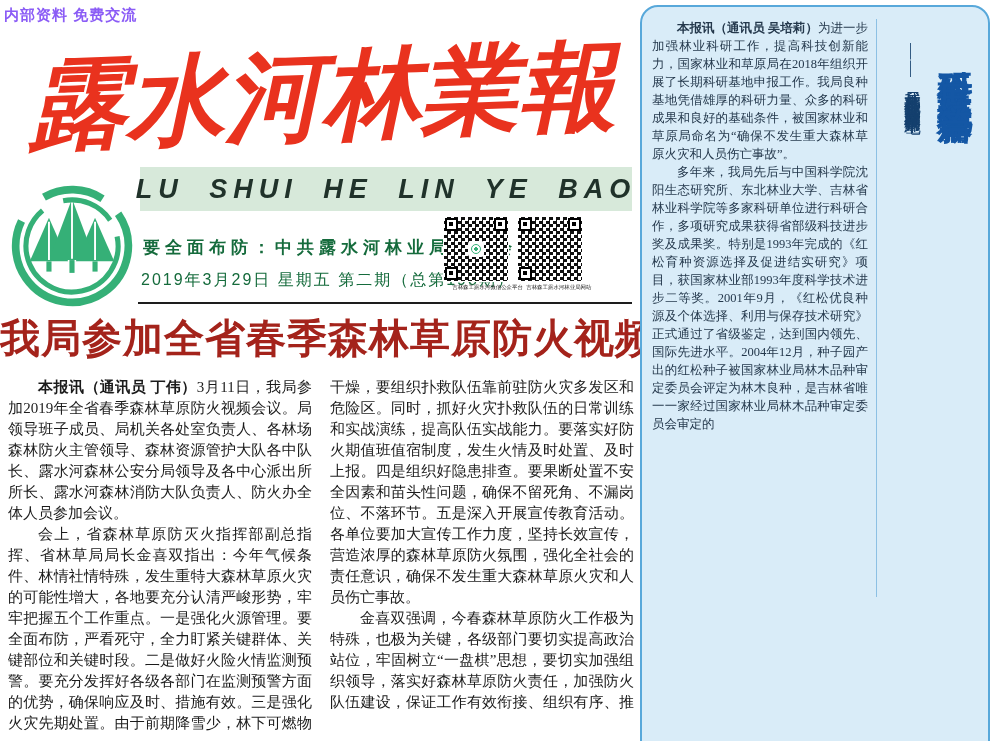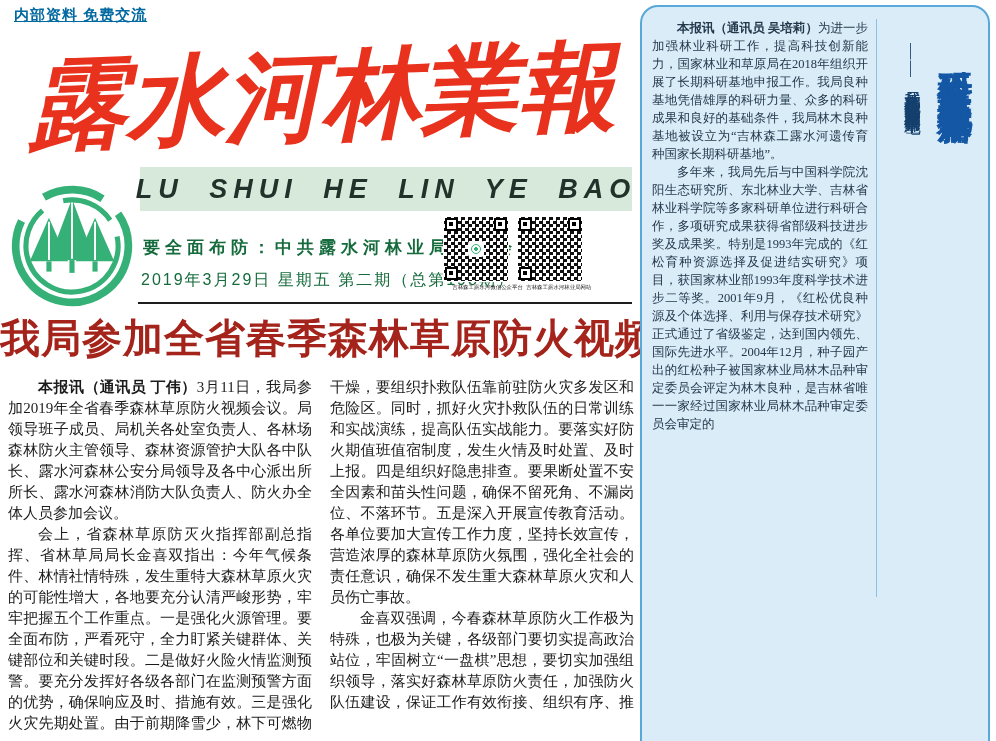--- a/index.html
+++ b/index.html
@@ -1,20 +1,20 @@
 <!DOCTYPE html>
 <html><head>
 <meta charset="utf-8">
 <style>
   html,body{margin:0;padding:0;width:996px;height:741px;overflow:hidden;background:#fff;}
   body{position:relative;font-family:"Liberation Serif","DejaVu Serif",serif;-webkit-font-smoothing:antialiased;}
 
   
-  .top-note{position:absolute;left:14px;top:6px;font-family:"Liberation Sans","DejaVu Sans",sans-serif;
-            font-weight:bold;font-size:15px;color:#0369a1;letter-spacing:1px;text-decoration:underline;}
+  .top-note{position:absolute;left:4px;top:6px;font-family:"Liberation Sans","DejaVu Sans",sans-serif;
+            font-weight:bold;font-size:15px;color:#8b5cf6;letter-spacing:1px;}
 
   
   .masthead-title{position:absolute;left:28px;top:26px;width:604px;height:140px;
                   display:flex;justify-content:space-between;align-items:center;
                   font-size:98px;line-height:1;font-weight:bold;font-style:italic;
                   color:#e9321e;transform:rotate(-2deg);white-space:nowrap;}
 
   
   .logo{position:absolute;left:8px;top:182px;width:128px;height:128px;}
 
@@ -137,16 +137,16 @@
   <p>会上，省森林草原防灭火指挥部副总指挥、省林草局局长金喜双指出：今年气候条件、林情社情特殊，发生重特大森林草原火灾的可能性增大，各地要充分认清严峻形势，牢牢把握五个工作重点。一是强化火源管理。要全面布防，严看死守，全力盯紧关键群体、关键部位和关键时段。二是做好火险火情监测预警。要充分发挥好各级各部门在监测预警方面的优势，确保响应及时、措施有效。三是强化火灾先期处置。由于前期降雪少，林下可燃物干燥，要组织扑救队伍靠前驻防火灾多发区和危险区。同时，抓好火灾扑救队伍的日常训练和实战演练，提高队伍实战能力。要落实好防火期值班值宿制度，发生火情及时处置、及时上报。四是组织好隐患排查。要果断处置不安全因素和苗头性问题，确保不留死角、不漏岗位、不落环节。五是深入开展宣传教育活动。各单位要加大宣传工作力度，坚持长效宣传，营造浓厚的森林草原防火氛围，强化全社会的责任意识，确保不发生重大森林草原火灾和人员伤亡事故。</p>
   <p>金喜双强调，今春森林草原防火工作极为特殊，也极为关键，各级部门要切实提高政治站位，牢固树立“一盘棋”思想，要切实加强组织领导，落实好森林草原防火责任，加强防火队伍建设，保证工作有效衔接、组织有序、推进有力，为加强全省森林草原防火工作提供坚强组织保障。</p>
 </section>
 
 <aside class="side-box">
   <div class="vert-head">
     <div class="vt-title">科研工作促发展 基地建设谱新篇</div>
     <div class="vt-sub">——我局林木良种基地被设立为『首批国家林业和草原长期科研基地』</div>
   </div>
   <div class="side-article">
-    <p><span class="lead">本报讯（通讯员 吴培莉）</span><span>为进一步加强林业科研工作，提高科技创新能力，国家林业和草原局在2018年组织开展了长期科研基地申报工作。我局良种基地凭借雄厚的科研力量、众多的科研成果和良好的基础条件，我局林木良种基地被设立为“吉林森工露水河遗传育种国家长期科研基地”。</span></p>
+    <p><span class="lead">本报讯（通讯员 吴培莉）</span><span>为进一步加强林业科研工作，提高科技创新能力，国家林业和草原局在2018年组织开展了长期科研基地申报工作。我局良种基地凭借雄厚的科研力量、众多的科研成果和良好的基础条件，被国家林业和草原局命名为“确保不发生重大森林草原火灾和人员伤亡事故”。</span></p>
     <p>多年来，我局先后与中国科学院沈阳生态研究所、东北林业大学、吉林省林业科学院等多家科研单位进行科研合作，多项研究成果获得省部级科技进步奖及成果奖。特别是1993年完成的《红松育种资源选择及促进结实研究》项目，获国家林业部1993年度科学技术进步二等奖。2001年9月，《红松优良种源及个体选择、利用与保存技术研究》正式通过了省级鉴定，达到国内领先、国际先进水平。2004年12月，种子园产出的红松种子被国家林业局林木品种审定委员会评定为林木良种，是吉林省唯一一家经过国家林业局林木品种审定委员会审定的</p>
   </div>
 </aside>
 
 </body></html>

